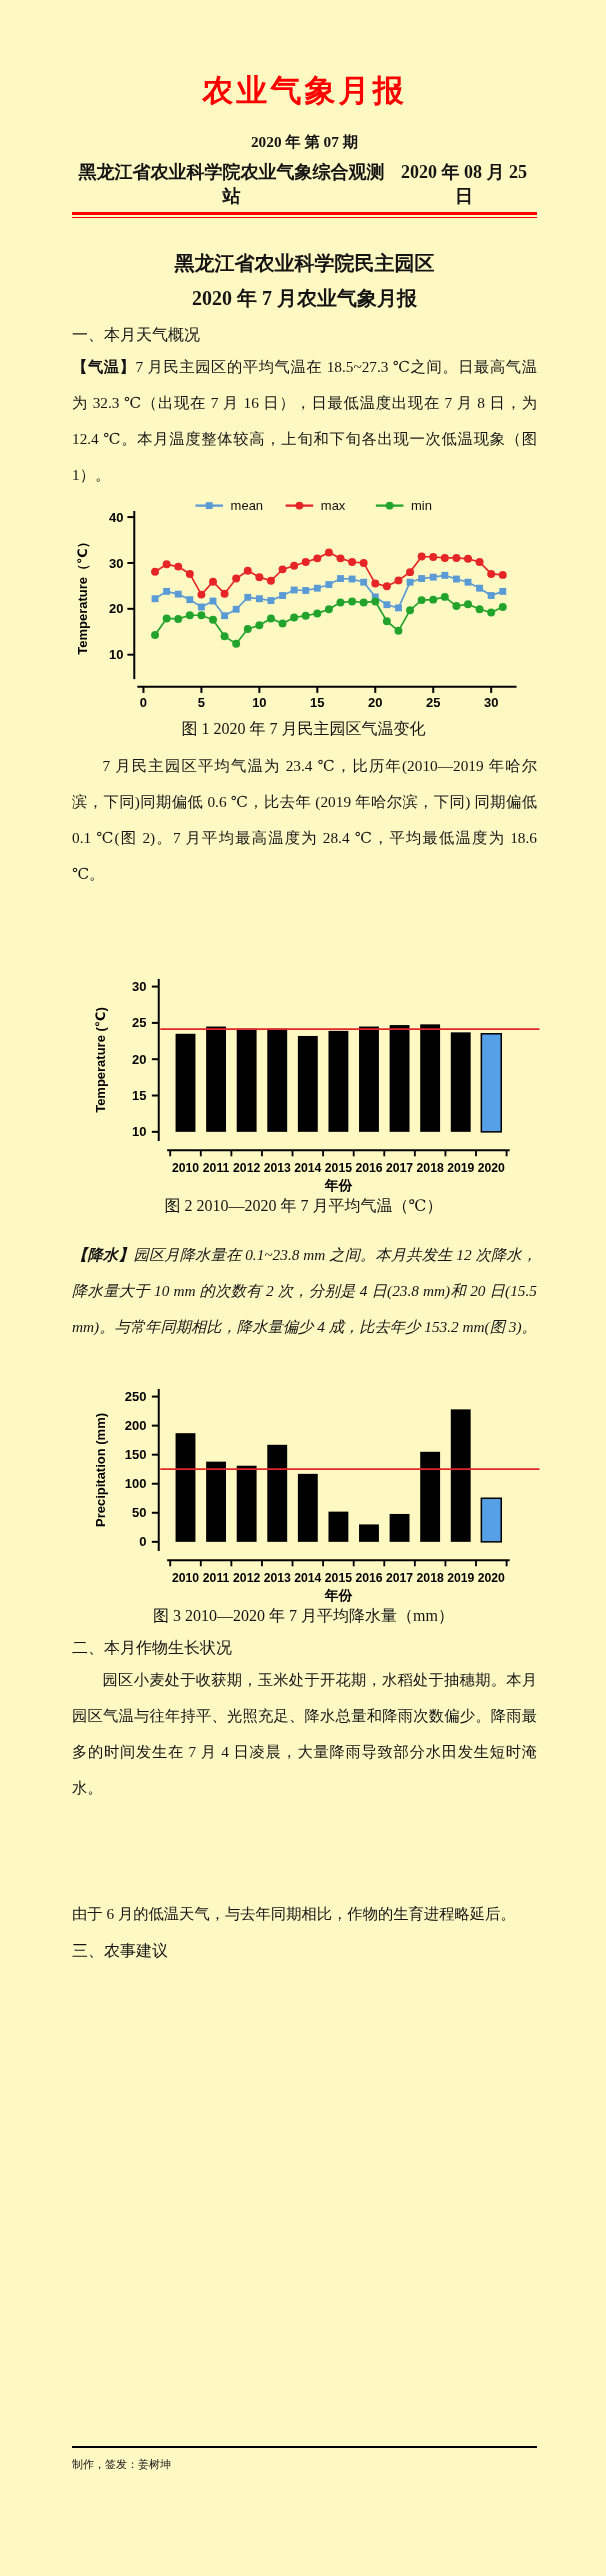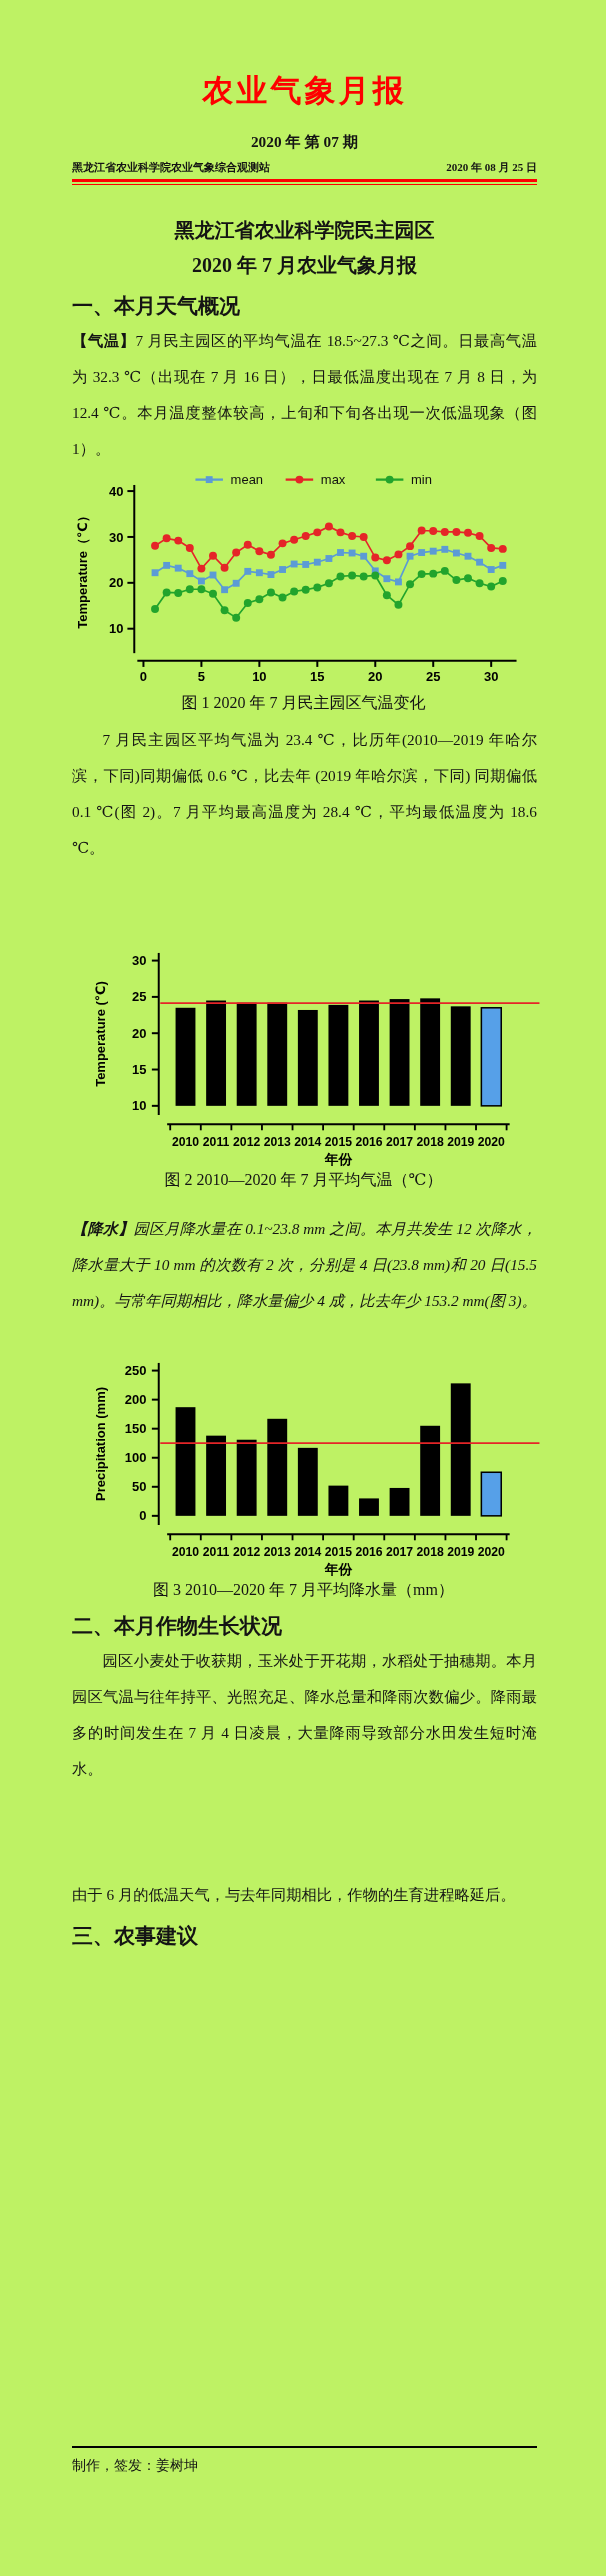--- a/index.html
+++ b/index.html
@@ -1,42 +1,42 @@
 <!DOCTYPE html>
 <html style="font-size:12.2px"><head>
 <meta charset="utf-8">
 <style>
   html,body{margin:0;padding:0;background:#ffffff;}
-  .page{position:relative;width:607px;height:2576px;background:#bef264;overflow:hidden;
+  .page{position:relative;width:607px;height:2576px;background:#fef9c3;overflow:hidden;
         font-family:"Liberation Serif","DejaVu Serif",serif;color:#141414;}
   .content{padding:0 70px 0 72px;}
   .masthead-title{margin:70px 0 0;text-align:center;font-size:31px;font-weight:bold;
         color:#fe0000;letter-spacing:3.1px;}
   .issue-line{margin-top:20px;text-align:center;font-weight:bold;font-size:15.3px;}
   .masthead-row{margin-top:6.9px;display:flex;justify-content:space-between;
-        font-weight:bold;font-size:11px;}
+        font-weight:bold;font-size:18px;text-align:center;}
   .red-rule{margin-top:3.8px;height:2.3px;border-top:3.1px solid #fe0000;border-bottom:1.5px solid #fe0000;}
   .doc-title{margin:0;text-align:center;font-size:20px;font-weight:bold;line-height:35px;}
   .doc-title.first{margin-top:27.6px;}
-  .sec{margin:9.2px 0 3.1px;font-size:21px;font-weight:bold;}
+  .sec{margin:9.2px 0 3.1px;font-size:16px;font-weight:normal;}
   .para{margin:0;font-size:15.3px;line-height:36px;text-align:justify;}
   .indent{text-indent:2em;}
   .figure{width:607px;margin-left:-72px;text-align:center;}
   .chart{display:inline-block;}
   .fig1{margin-top:1.5px;}
   .fig2{margin-top:64px;}
   .fig3{margin-top:21.4px;}
   .caption{font-size:16px;line-height:18.4px;text-align:center;margin-top:0;}
   .after-fig{margin-top:9.2px;}
   .p3{margin-top:21.4px;font-style:italic;}
   .s2{margin-top:12.2px;}
   .delay-note{margin-top:90px;}
   .footer{position:absolute;top:2446px;left:72px;right:70px;}
   .footer-rule{border-top:2.3px solid #000;}
-  .credit{margin-top:9.2px;font-size:14px;}
+  .credit{margin-top:9.2px;font-size:11px;}
 </style>
 </head>
 <body>
 
 <div class="page">
   <div class="content">
 
     <h1 class="masthead-title">农业气象月报</h1>
     <div class="issue-line">2020 年  第 07 期</div>
     <div class="masthead-row">

